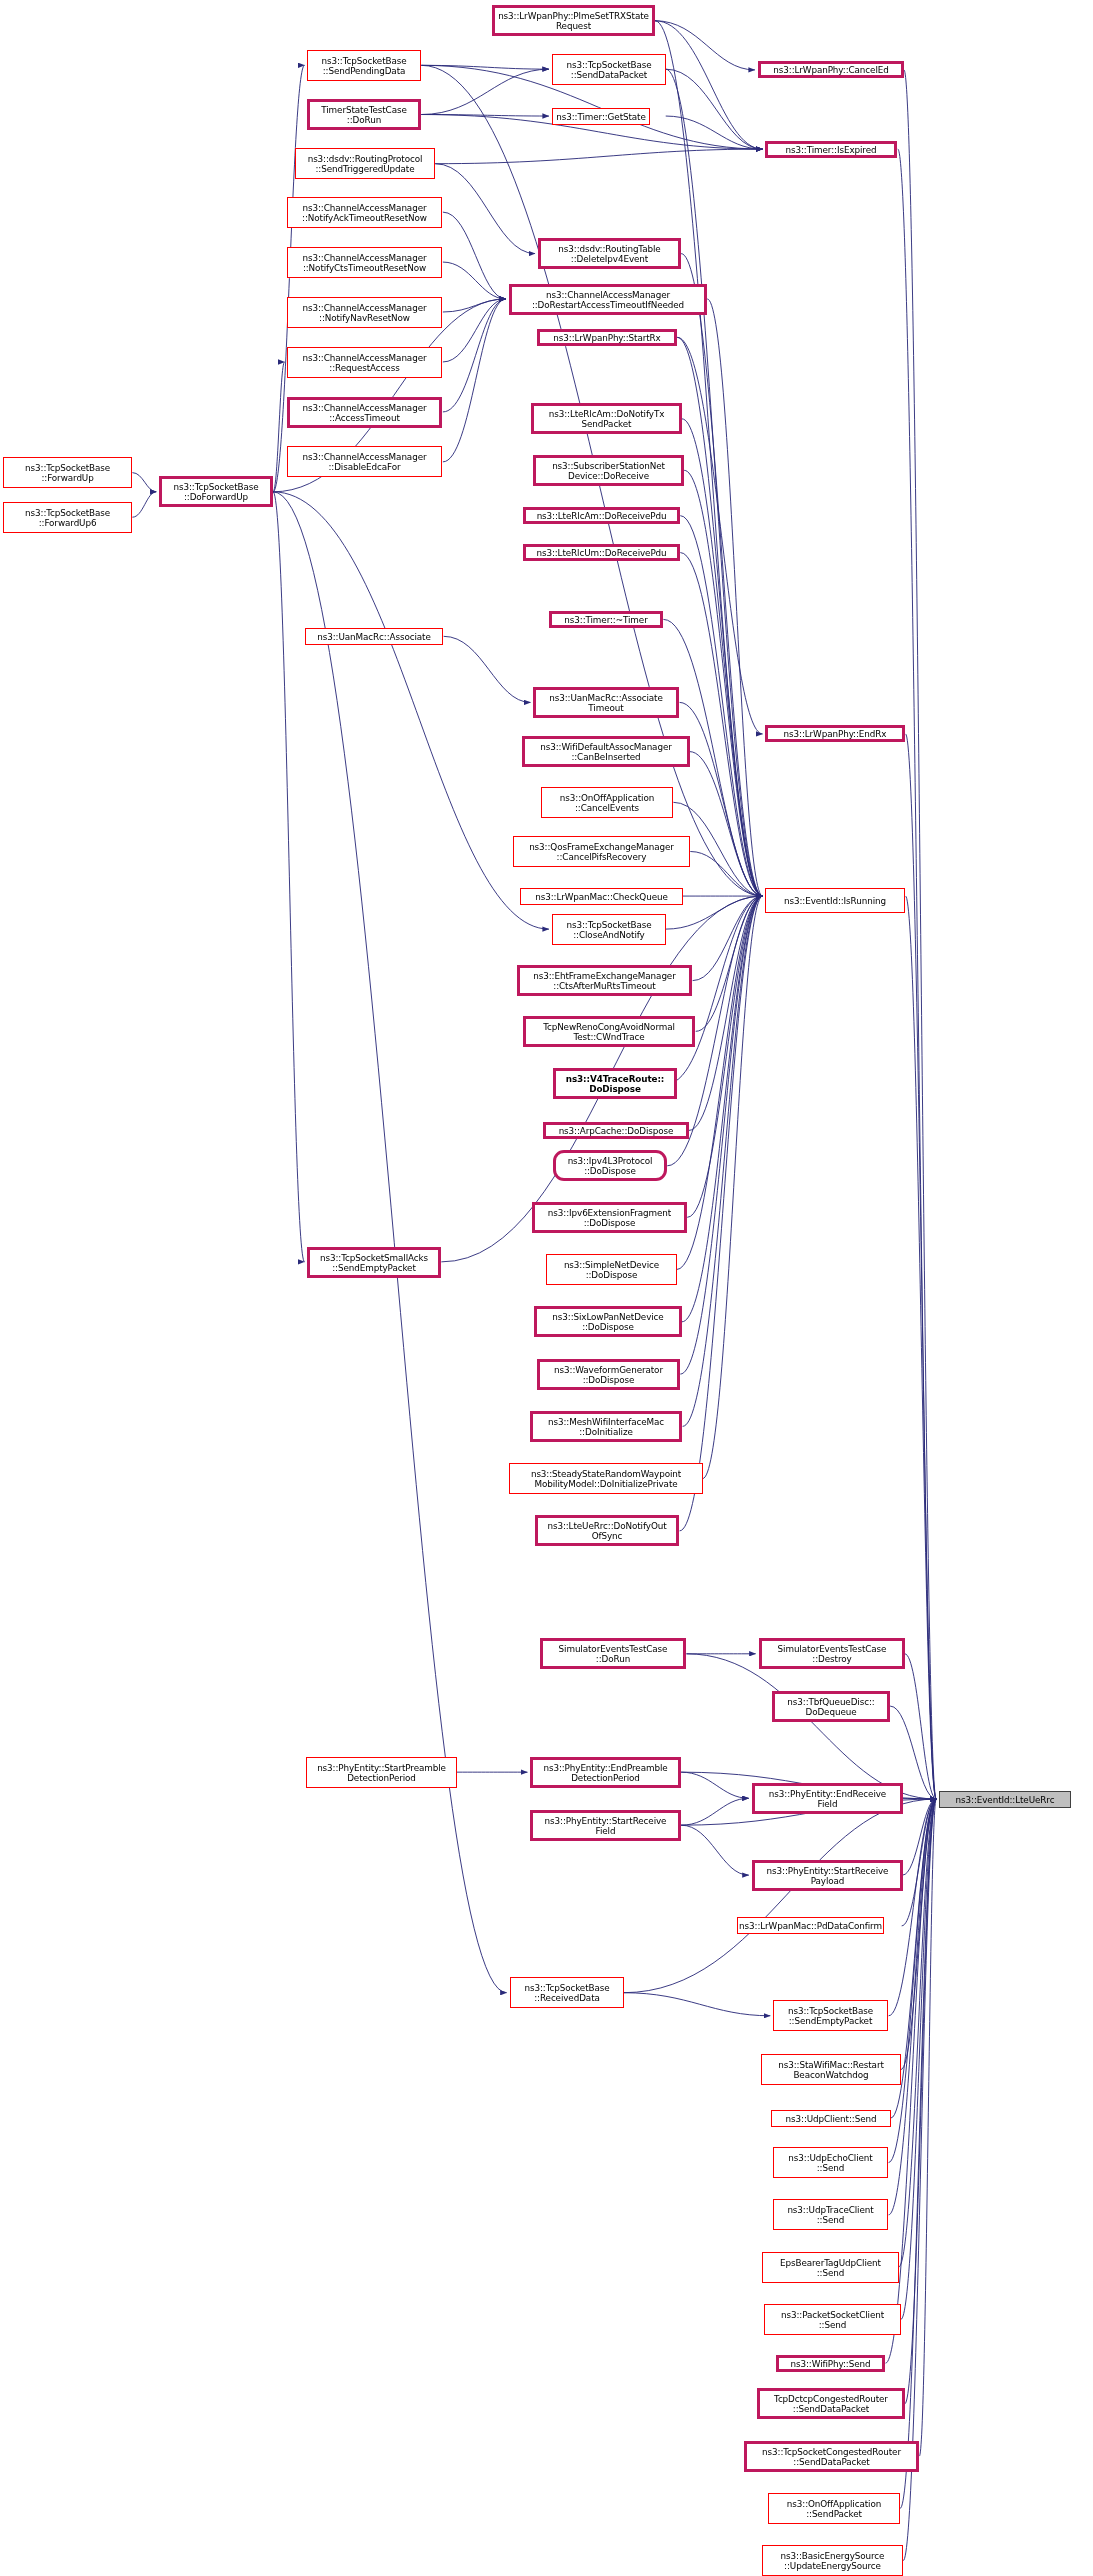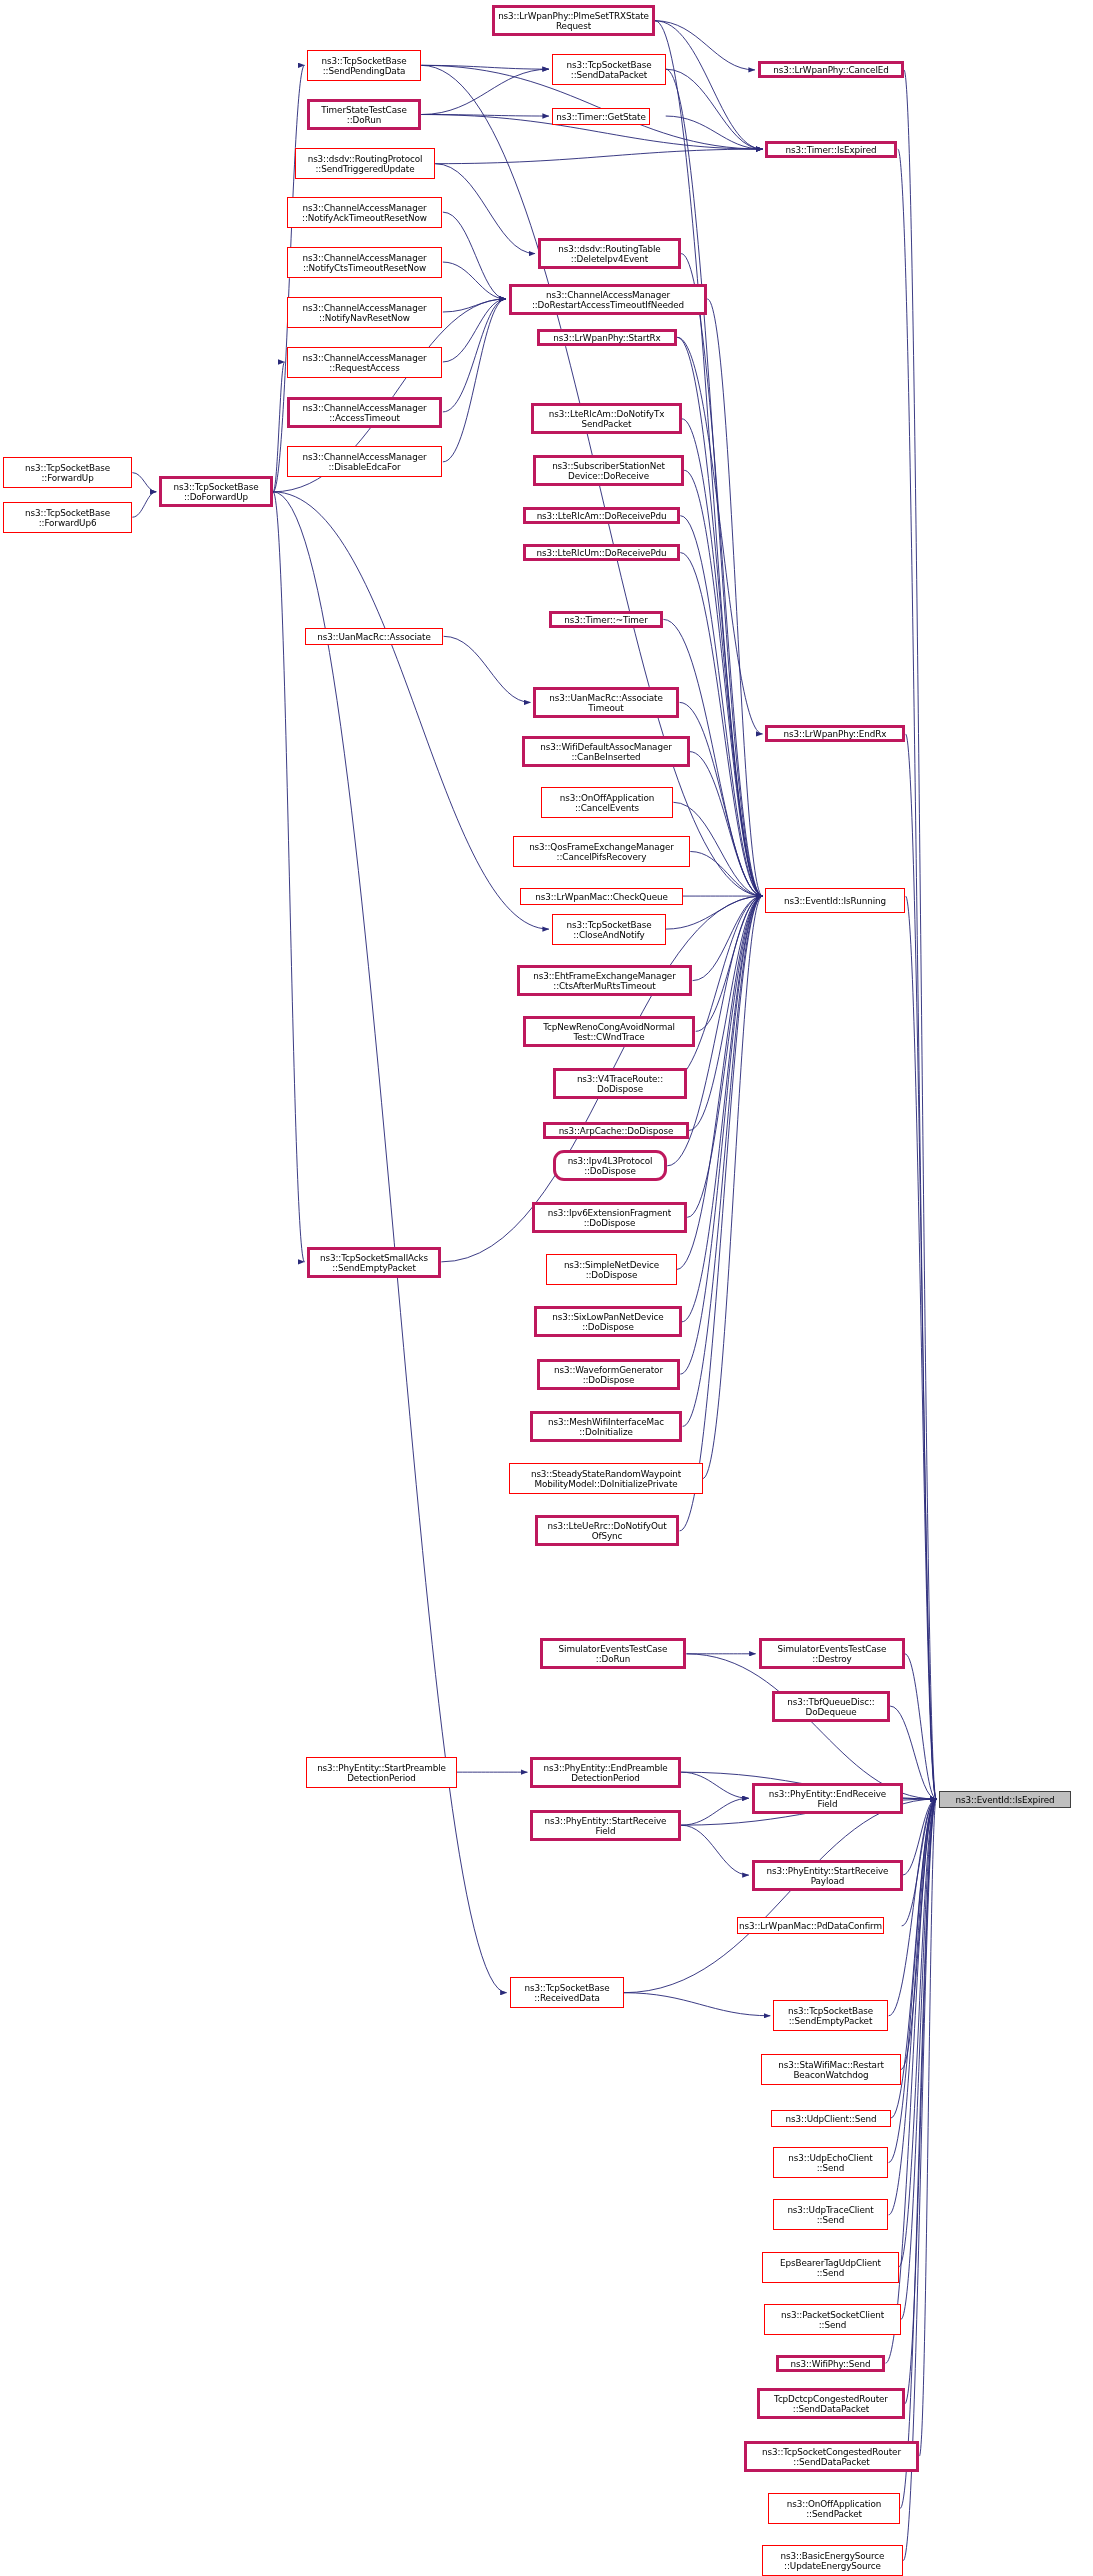--- a/index.html
+++ b/index.html
@@ -176,21 +176,21 @@
 ::CancelEvents</div>
       <div class="node red" style="left: 513px; top: 836px; width: 177px; height: 31px;">ns3::QosFrameExchangeManager
 ::CancelPifsRecovery</div>
       <div class="node red" style="left: 520px; top: 888px; width: 163px; height: 17px;">ns3::LrWpanMac::CheckQueue</div>
       <div class="node red" style="left: 552px; top: 914px; width: 114px; height: 31px;">ns3::TcpSocketBase
 ::CloseAndNotify</div>
       <div class="node black" style="left: 517px; top: 965px; width: 175px; height: 31px;">ns3::EhtFrameExchangeManager
 ::CtsAfterMuRtsTimeout</div>
       <div class="node black" style="left: 523px; top: 1016px; width: 172px; height: 31px;">TcpNewRenoCongAvoidNormal
 Test::CWndTrace</div>
-      <div class="node black" style="left: 553px; top: 1068px; width: 134px; height: 31px;">ns3::V4TraceRoute::
+      <div class="node black" style="left: 553px; top: 1068px; width: 124px; height: 31px; font-weight: bold;">ns3::V4TraceRoute::
 DoDispose</div>
       <div class="node black" style="left: 543px; top: 1122px; width: 146px; height: 17px;">ns3::ArpCache::DoDispose</div>
       <div class="node black" style="left: 553px; top: 1150px; width: 114px; height: 31px; border-radius: 11px;">ns3::Ipv4L3Protocol
 ::DoDispose</div>
       <div class="node black" style="left: 532px; top: 1202px; width: 155px; height: 31px;">ns3::Ipv6ExtensionFragment
 ::DoDispose</div>
       <div class="node red" style="left: 546px; top: 1254px; width: 131px; height: 31px;">ns3::SimpleNetDevice
 ::DoDispose</div>
       <div class="node black" style="left: 534px; top: 1306px; width: 148px; height: 31px;">ns3::SixLowPanNetDevice
 ::DoDispose</div>
@@ -242,16 +242,16 @@
 ::Send</div>
       <div class="node black" style="left: 776px; top: 2355px; width: 109px; height: 17px;">ns3::WifiPhy::Send</div>
       <div class="node black" style="left: 757px; top: 2388px; width: 148px; height: 31px;">TcpDctcpCongestedRouter
 ::SendDataPacket</div>
       <div class="node black" style="left: 744px; top: 2441px; width: 175px; height: 31px;">ns3::TcpSocketCongestedRouter
 ::SendDataPacket</div>
       <div class="node red" style="left: 768px; top: 2493px; width: 132px; height: 31px;">ns3::OnOffApplication
 ::SendPacket</div>
       <div class="node red" style="left: 762px; top: 2545px; width: 141px; height: 31px;">ns3::BasicEnergySource
 ::UpdateEnergySource</div>
-      <div class="node focus" style="left: 939px; top: 1791px; width: 132px; height: 17px;">ns3::EventId::IsExpired</div>
+      <div class="node focus" style="left: 939px; top: 1791px; width: 132px; height: 17px;">ns3::EventId::LteUeRrc</div>
     </div>
 </div>
 
 
 </body></html>

